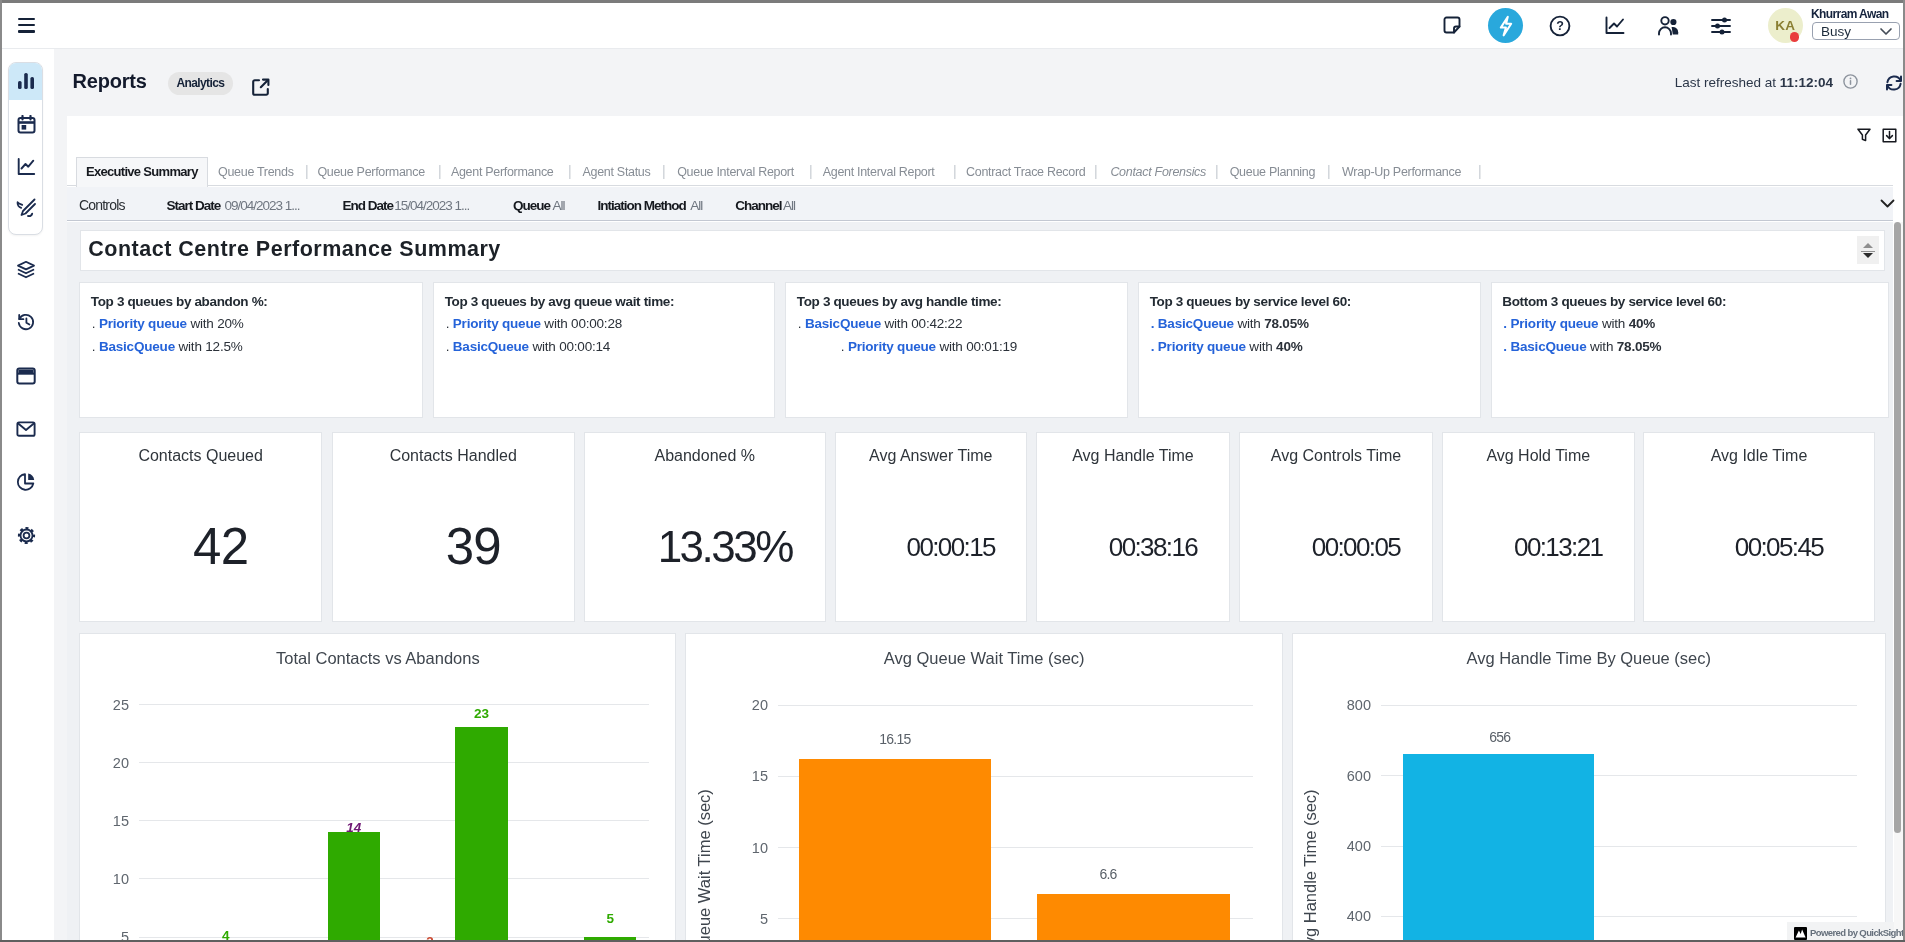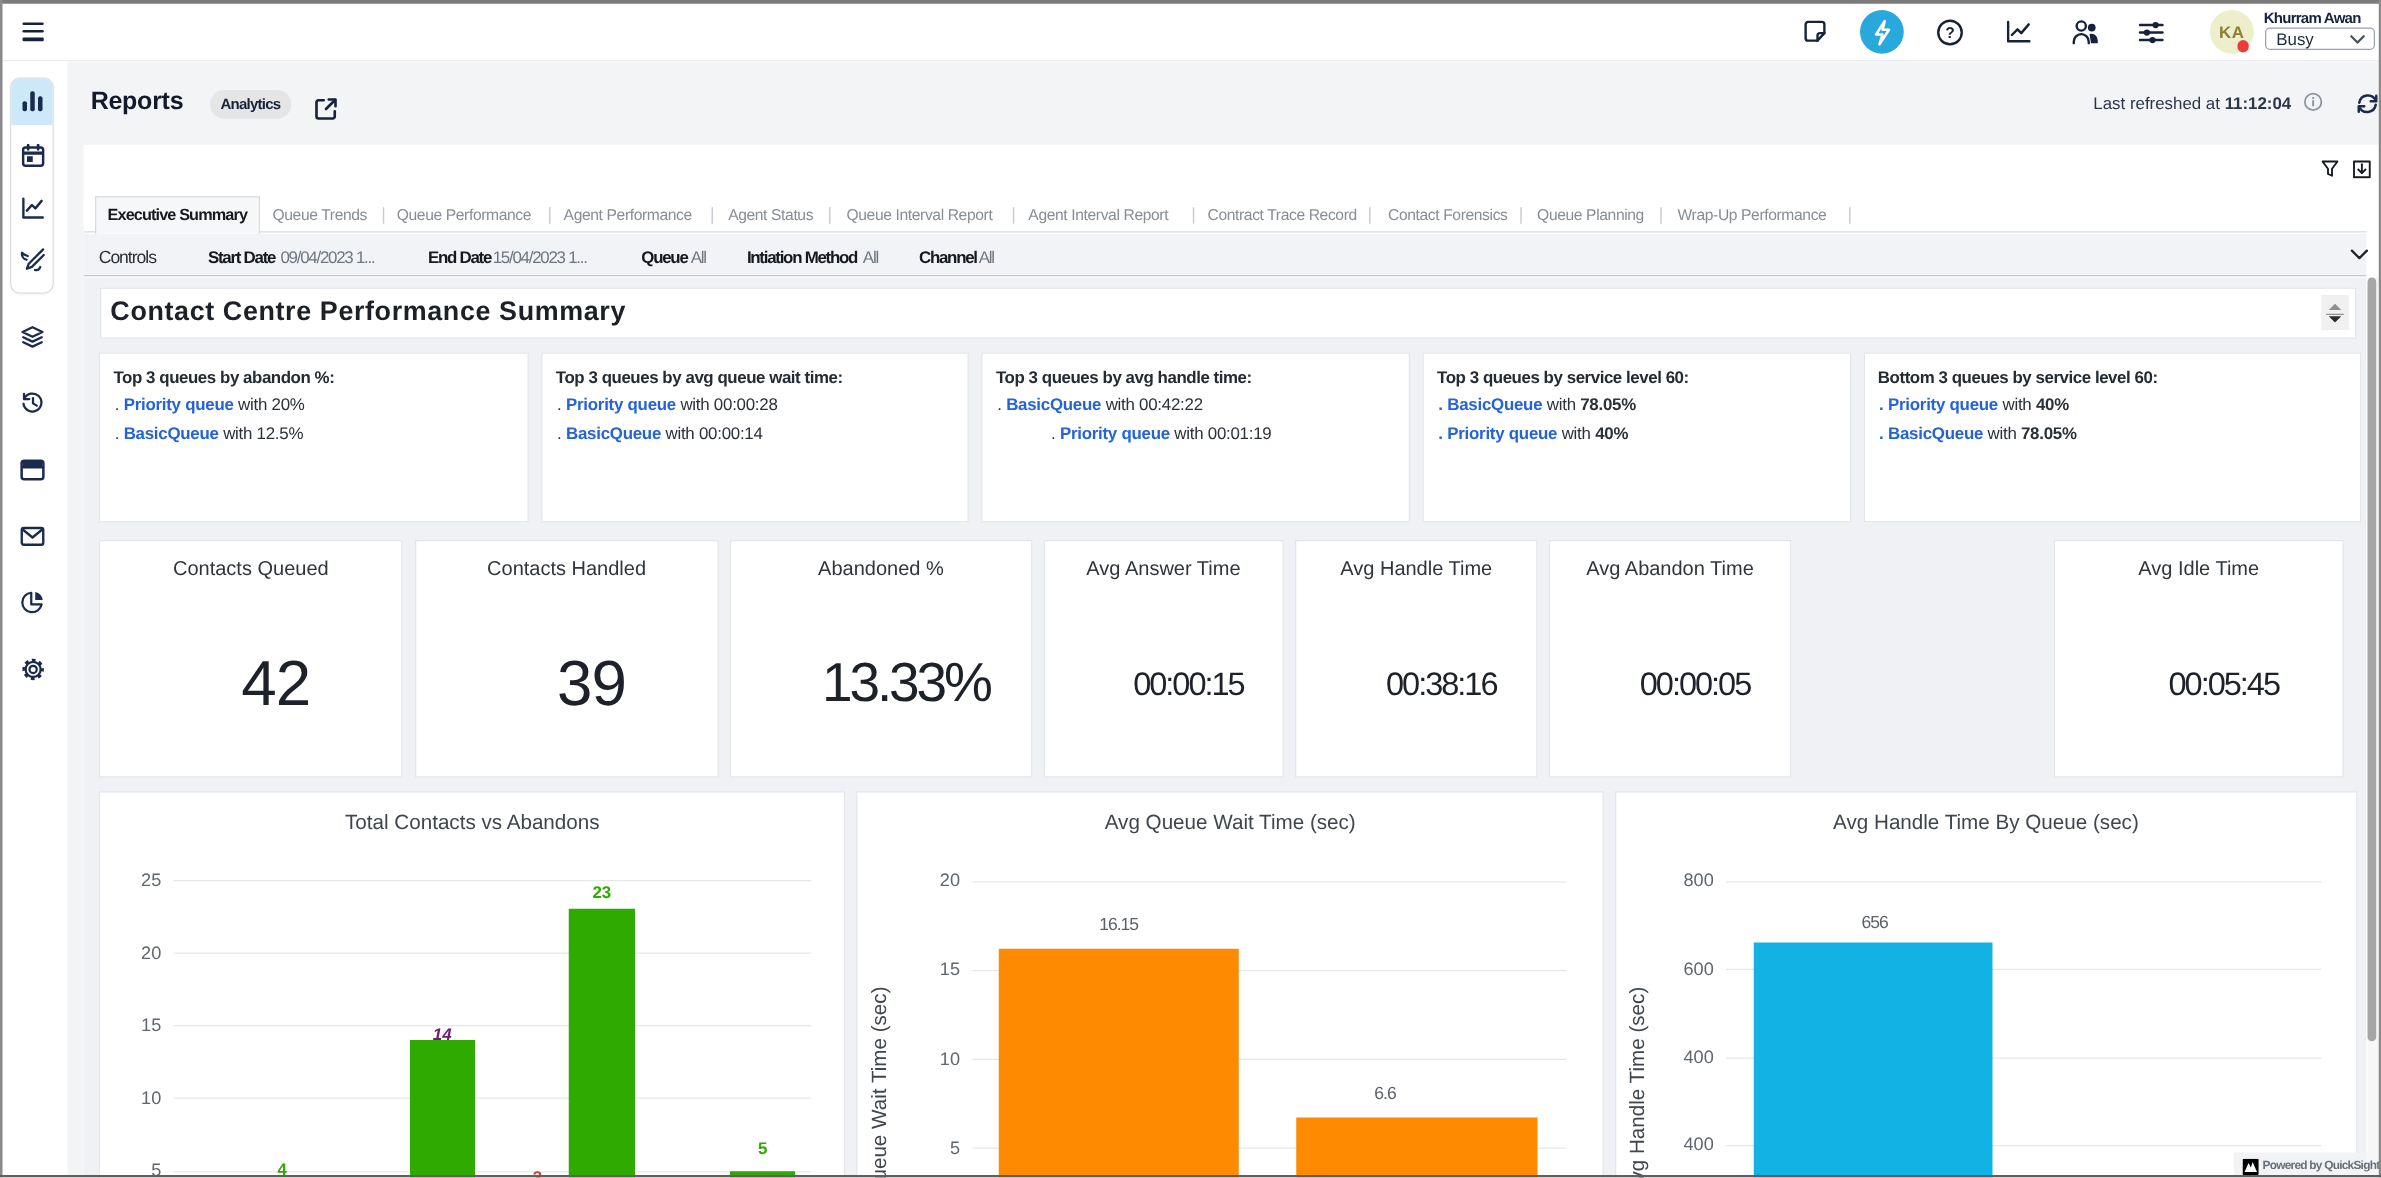--- a/index.html
+++ b/index.html
@@ -212,21 +212,21 @@
   <div class="tabtxt" style="left:450.9px;">Agent Performance</div>
   <div class="tabsep" style="left:568px;">|</div>
   <div class="tabtxt" style="left:582.5px;">Agent Status</div>
   <div class="tabsep" style="left:662px;">|</div>
   <div class="tabtxt" style="left:677.2px;">Queue Interval Report</div>
   <div class="tabsep" style="left:809px;">|</div>
   <div class="tabtxt" style="left:822.7px;">Agent Interval Report</div>
   <div class="tabsep" style="left:953px;">|</div>
   <div class="tabtxt" style="left:966px;">Contract Trace Record</div>
   <div class="tabsep" style="left:1094px;">|</div>
-  <div class="tabtxt" style="left:1110.4px;">Contact Forensics</div>
+  <div class="tabtxt" style="left:1110.4px;font-style:italic;">Contact Forensics</div>
   <div class="tabsep" style="left:1215px;">|</div>
   <div class="tabtxt" style="left:1229.7px;">Queue Planning</div>
   <div class="tabsep" style="left:1327px;">|</div>
   <div class="tabtxt" style="left:1342px;">Wrap-Up Performance</div>
   <div class="tabsep" style="left:1478px;">|</div>
 
   <div class="abs" id="controls"></div>
   <div class="abs" style="left:79px; top:196.5px; font-size:14px; letter-spacing:-0.8px; color:#2a2e33;">Controls</div>
   <div class="ctl-b" style="left:166.4px;">Start Date</div>
   <div class="ctl-g" style="left:224.4px;">09/04/2023 1...</div>
@@ -290,22 +290,26 @@
   </div>
   <div class="card" style="left:835px; top:431.5px; width:191.5px; height:190.5px;">
     <div class="kpi-t">Avg Answer Time</div>
     <div class="kpi-v" style="top:99px; font-size:26px; letter-spacing:-1.6px;">00:00:15</div>
   </div>
   <div class="card" style="left:1036px; top:431.5px; width:194px; height:190.5px;">
     <div class="kpi-t">Avg Handle Time</div>
     <div class="kpi-v" style="top:99px; font-size:26px; letter-spacing:-1.6px;">00:38:16</div>
   </div>
   <div class="card" style="left:1239px; top:431.5px; width:194px; height:190.5px;">
-    <div class="kpi-t">Avg Abandon Time</div>
+    <div class="kpi-t">Avg Controls Time</div>
     <div class="kpi-v" style="top:99px; font-size:26px; letter-spacing:-1.6px;">00:00:05</div>
+  </div>
+  <div class="card" style="left:1441.5px; top:431.5px; width:193.5px; height:190.5px;">
+    <div class="kpi-t">Avg Hold Time</div>
+    <div class="kpi-v" style="top:99px; font-size:26px; letter-spacing:-1.6px;">00:13:21</div>
   </div>
   <div class="card" style="left:1643px; top:431.5px; width:232px; height:190.5px;">
     <div class="kpi-t">Avg Idle Time</div>
     <div class="kpi-v" style="top:99px; font-size:26px; letter-spacing:-1.6px;">00:05:45</div>
   </div>
 
   <div class="card" style="left:79.3px; top:633px; width:597.1px; height:309px; border-bottom:none;">
     <div class="ch-title" style="top:15px;">Total Contacts vs Abandons</div>
   </div>
   <div class="ytick" style="left:89px; top:696.5px; width:40px;">25</div>

